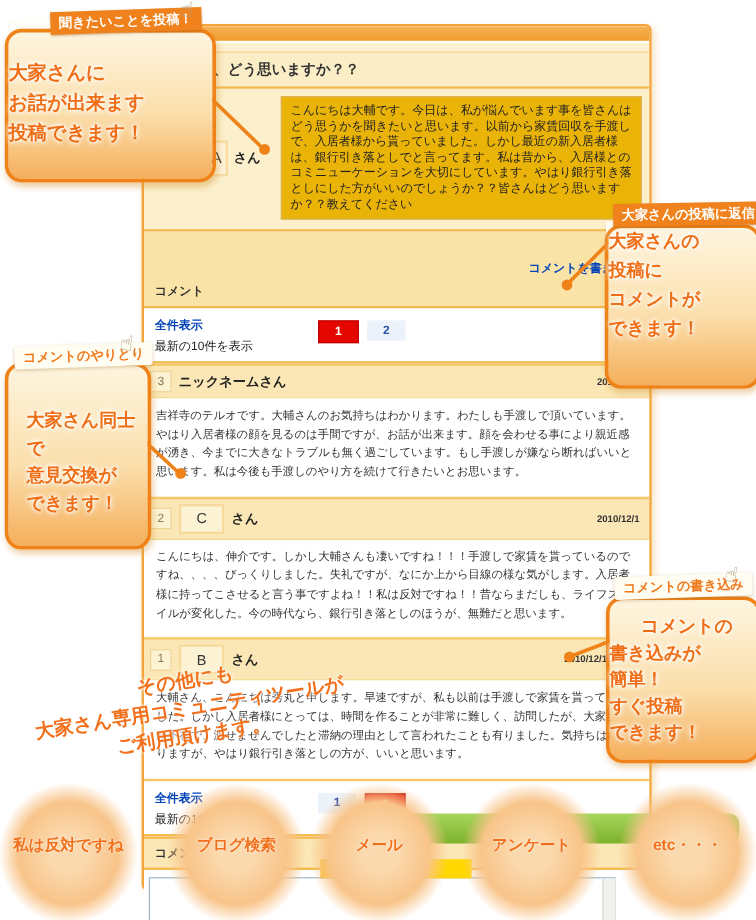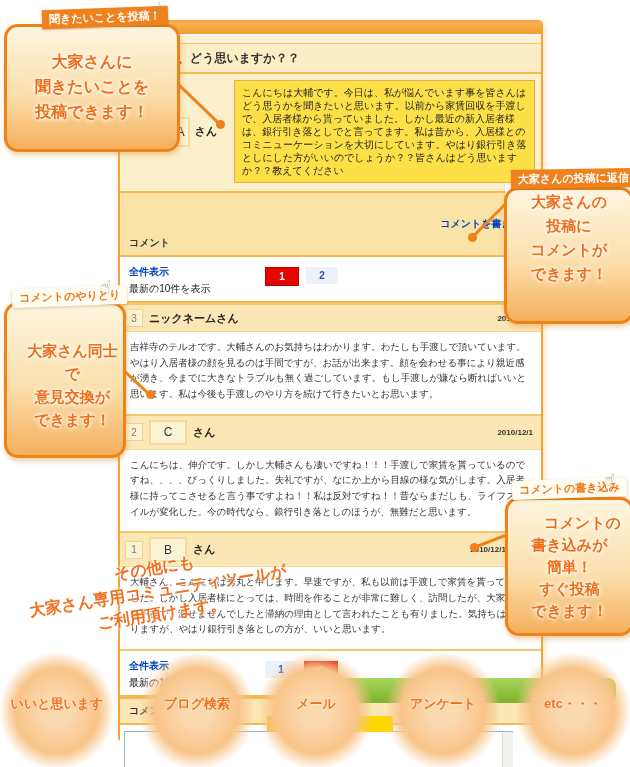--- a/index.html
+++ b/index.html
@@ -13,21 +13,21 @@
     background:#fff;border:2px solid #F3A53B;border-radius:5px;
     box-shadow:2px 3px 6px rgba(235,180,90,.35), inset 0 0 0 2px #FCE9BC;
   }
   .top-bar{height:12px;background:linear-gradient(#F8B254,#F19D2C);border-bottom:2px solid #fff;border-radius:3px 3px 0 0;}
   .pale-strip{height:7px;background:#FCF1D2;border-bottom:1px solid #F2CC7C;}
   .title-row{background:#FBEDC6;padding:6px 9px 5px;font-size:12px;font-weight:bold;color:#333;border-bottom:2px solid #F4B94E;}
   .post-row{display:flex;background:#FBF0CB;padding:6px 6px 8px;border-bottom:2px solid #F4B94E;}
   .post-author{width:108px;display:flex;align-items:center;justify-content:center;gap:5px;}
   .avatar-box{width:40px;height:26px;background:#FCF3D8;border:2px solid #F7DCA0;display:flex;align-items:center;justify-content:flex-end;padding-right:3px;font-size:13px;color:#333;}
   .author-suffix{font-size:11px;font-weight:bold;color:#222;}
-  .post-body{flex:1;background:#fde047;border:1px solid #DDB25E;padding:5px 7px;font-size:10px;line-height:1.3;color:#222;}
+  .post-body{flex:1;background:#eab308;border:1px solid #DDB25E;padding:5px 7px;font-size:10px;line-height:1.3;color:#222;}
   .comment-bar{display:flex;justify-content:space-between;align-items:center;background:#FAE3A6;padding:5px 9px;border-bottom:2px solid #F4B94E;}
   .comment-bar .label{font-size:10px;font-weight:bold;color:#333;margin-top:38px;}
   .blue-link{color:#0343B8;font-weight:bold;font-size:10px;text-decoration:none;cursor:pointer;}
   .controls{position:relative;background:#fff;padding:4px 9px 5px;border-bottom:2px solid #F4B94E;}
   .controls .latest{font-size:10px;font-weight:normal;color:#222;margin-top:3px;}
   .pages{position:absolute;left:145px;top:10px;display:flex;gap:7px;}
   .page{width:32px;height:17px;display:flex;align-items:center;justify-content:center;font-size:10px;font-weight:bold;cursor:pointer;}
   .page.red{background:#E60600;color:#fff;border:1px solid #BB0000;}
   .page.pale{background:#EBF2FA;color:#2C4FA8;}
   .c-head{display:flex;align-items:center;gap:6px;background:#FBE7B5;padding:4px 8px 4px 5px;border-bottom:1px solid #F5D894;border-top:2px solid #F5C96A;}
@@ -44,21 +44,21 @@
   .green-bar{position:absolute;left:310px;top:678px;width:306px;height:25px;border-radius:8px;
     background:linear-gradient(#A8D55E,#7CB22B);z-index:1;cursor:pointer;}
   .plus-icon{position:absolute;left:-3px;top:-3px;width:24px;height:24px;border-radius:50%;
     background:#8CC63F;border:2px solid #fff;color:#fff;font-size:17px;font-weight:bold;line-height:22px;text-align:center;}
   .yellow-bar{position:absolute;left:267px;top:716px;width:126px;height:16px;z-index:1;
     background:linear-gradient(90deg,#F8BC2C 0,#F8BC2C 72%,#FFD800 72%);}
   
   .bubble{position:absolute;z-index:3;border:3px solid #EF8218;border-radius:14px;
     background:linear-gradient(180deg,#FEF5DF 0%,#FBDFAC 55%,#F5AF5C 100%);
     box-shadow:1px 3px 5px rgba(214,150,60,.45);}
-  .bubble .bl{font-weight:bold;color:#EE6D15;text-align:center;
+  .bubble .bl{font-weight:bold;color:#EE6D15;text-align:left;
     text-shadow:0 0 2px #fff,0 0 4px #fff,0 0 6px #fff;}
   .ribbon{position:absolute;z-index:4;background:#F0821E;color:#fff;font-size:11px;font-weight:bold;
     padding:2px 7px;transform:rotate(-2deg);box-shadow:0 1px 2px rgba(150,90,20,.4);white-space:nowrap;}
   .paper-tag{position:absolute;z-index:4;background:#FFFDF2;color:#F0781C;font-size:11px;font-weight:bold;
     padding:2px 7px;transform:rotate(-2deg);border-radius:2px;box-shadow:0 1px 3px rgba(150,100,30,.35);white-space:nowrap;}
   .paper-strip{position:absolute;z-index:2;background:#FFFEF8;height:14px;transform:rotate(-3deg);
     border-radius:2px;box-shadow:0 1px 2px rgba(0,0,0,.12);}
   .hand{position:absolute;z-index:5;font-size:18px;color:#AD9C7E;transform:rotate(10deg);}
   .conn-line{position:absolute;z-index:2;height:3px;background:#EF8218;transform-origin:0 50%;}
   .conn-dot{position:absolute;z-index:2;width:9px;height:9px;border-radius:50%;background:#EF8218;}
@@ -155,21 +155,21 @@
 <div class="yellow-bar"></div>
 
 <div class="paper-strip" style="left:8px;top:12px;width:160px;"></div>
 <div class="ribbon" style="left:42px;top:8px;">聞きたいことを投稿！</div>
 <div class="hand" style="left:150px;top:-2px;">☝</div>
 <div class="conn-line" style="left:163px;top:68px;width:78px;transform:rotate(44deg);"></div>
 <div class="conn-dot" style="left:216px;top:120px;"></div>
 <div class="bubble" style="left:4px;top:24px;width:170px;height:122px;padding-top:0;">
   <div style="padding-top:22px;">
     <div class="bl" style="font-size:16px;line-height:25px;">大家さんに</div>
-    <div class="bl" style="font-size:16px;line-height:25px;">聞きたいことを</div>
+    <div class="bl" style="font-size:16px;line-height:25px;">お話が出来ます</div>
     <div class="bl" style="font-size:16px;line-height:25px;">投稿できます！</div>
   </div>
 </div>
 
 <div class="paper-strip" style="left:505px;top:182px;width:118px;"></div>
 <div class="ribbon" style="left:511px;top:169px;transform:rotate(-1deg);">大家さんの投稿に返信</div>
 <div class="conn-line" style="left:472px;top:236px;width:58px;transform:rotate(-45deg);"></div>
 <div class="conn-dot" style="left:468px;top:233px;"></div>
 <div class="bubble" style="left:504px;top:187px;width:124px;height:131px;">
   <div style="">
@@ -206,21 +206,21 @@
   </div>
 </div>
 
 <div class="rotated-note">
   <div>その他にも</div>
   <div>大家さん専用コミュニティツールが</div>
   <div>ご利用頂けます。</div>
 </div>
 
 <div class="feature-circle" style="left:-1px;">
-  <span>いいと思います</span>
+  <span>私は反対ですね</span>
 </div>
 <div class="feature-circle" style="left:139px;">
   <span>ブログ検索</span>
 </div>
 <div class="feature-circle" style="left:258px;">
   <span>メール</span>
 </div>
 <div class="feature-circle" style="left:385px;">
   <span>アンケート</span>
 </div>

